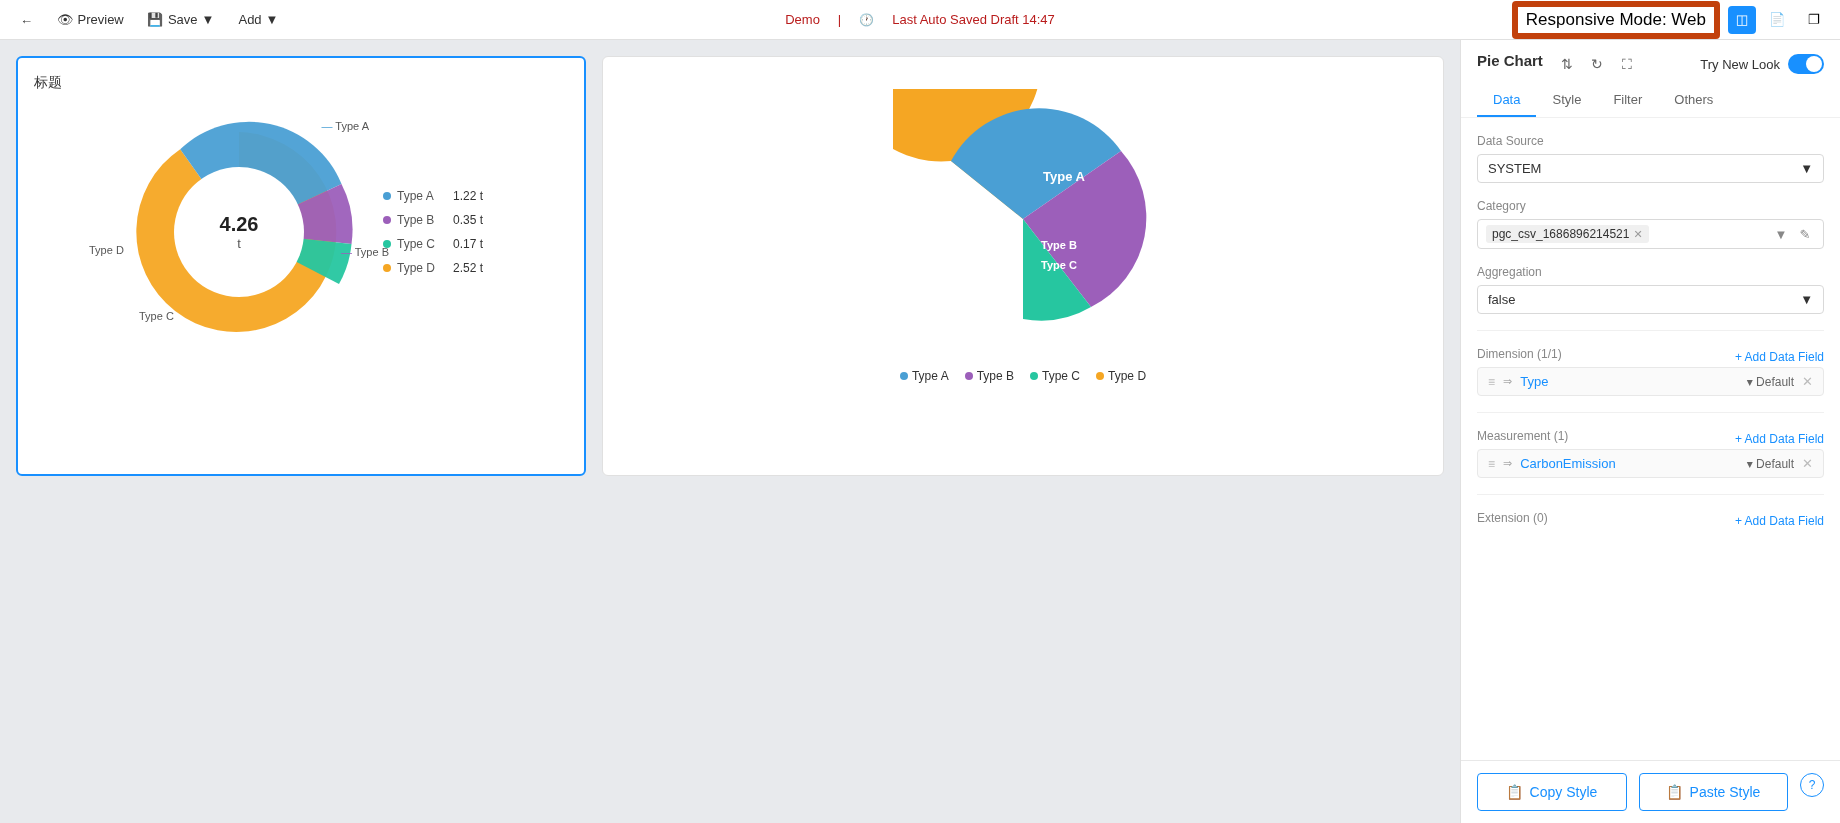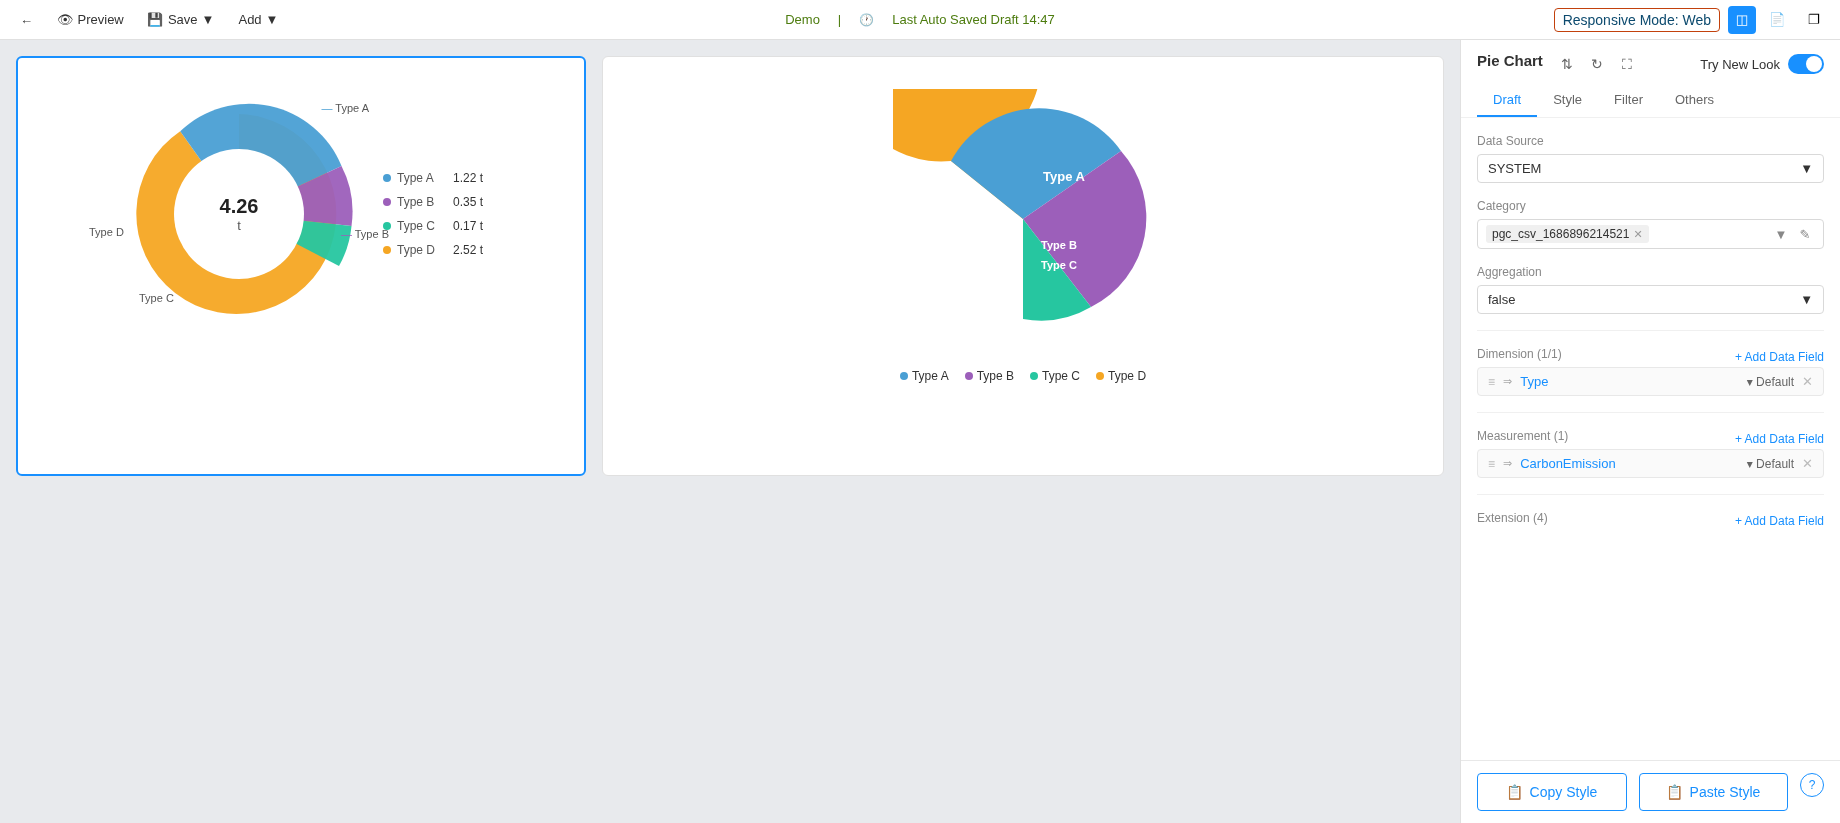--- a/index.html
+++ b/index.html
@@ -1,24 +1,24 @@
 <!DOCTYPE html>
 <html><head>
   <meta charset="utf-8">
   <style>
     * { box-sizing: border-box; margin: 0; padding: 0; }
     body { font-family: -apple-system, BlinkMacSystemFont, 'Segoe UI', sans-serif; background: #f0f2f5; font-size: 13px; color: #333; height: 823px; overflow: hidden; }
 
     
     .topbar { height: 40px; background: #fff; border-bottom: 1px solid #e0e0e0; display: flex; align-items: center; padding: 0 12px; gap: 16px; position: relative; }
     .topbar-left { display: flex; align-items: center; gap: 8px; }
-    .topbar-center { position: absolute; left: 50%; transform: translateX(-50%); display: flex; align-items: center; gap: 18px; color: #4d7c0f; font-size: 13px; }
+    .topbar-center { position: absolute; left: 50%; transform: translateX(-50%); display: flex; align-items: center; gap: 18px; color: #b91c1c; font-size: 13px; }
     .topbar-right { margin-left: auto; display: flex; align-items: center; gap: 8px; }
     .btn-icon { background: none; border: none; cursor: pointer; display: flex; align-items: center; gap: 4px; font-size: 13px; color: #333; padding: 4px 8px; border-radius: 4px; }
-    .topbar-mode { font-size: 14px; color: #0c4a6e; border: 1px solid #c2410c; border-radius: 4px; padding: 3px 8px; }
+    .topbar-mode { font-size: 17px; color: #000000; border: 6px solid #c2410c; border-radius: 4px; padding: 3px 8px; }
     .topbar-icon-btn { width: 28px; height: 28px; display: flex; align-items: center; justify-content: center; border-radius: 4px; cursor: pointer; border: none; background: none; }
     .topbar-icon-btn.active { background: #1890ff; color: #fff; }
 
     
     .main { display: flex; height: calc(823px - 40px); }
 
     
     .canvas { flex: 1; padding: 16px; overflow: auto; background: #e8eaed; }
     .canvas-inner { display: flex; gap: 16px; }
 
@@ -115,20 +115,21 @@
     <button class="topbar-icon-btn">❐</button>
   </div>
 </div>
 
 <div class="main">
 
   <div class="canvas">
     <div class="canvas-inner">
 
       <div class="chart-card">
+        <div class="chart-title">标题</div>
         <div class="donut-container">
 
           <div class="donut-svg-wrap">
             <svg width="240" height="240" viewBox="0 0 240 240">
 
               <path d="M120,120 L120,20 A100,100 0 1,1 61.2,37.2 Z" fill="#f5a623" opacity="0.95"></path>
 
               <path d="M120,120 L61.2,37.2 A100,100 0 0,1 222.5,72.0 Z" fill="#4a9fd4" opacity="0.95"></path>
 
               <path d="M120,120 L222.5,72.0 A100,100 0 0,1 232.5,132.0 Z" fill="#9c5fba" opacity="0.95"></path>
@@ -239,21 +240,21 @@
           <button class="panel-icon-btn" title="Image">⛶</button>
         </div>
         <div class="try-new-look">
           <span>Try New Look</span>
           <div class="toggle">
             <div class="toggle-knob"></div>
           </div>
         </div>
       </div>
       <div class="panel-tabs">
-        <div class="panel-tab active">Draft</div>
+        <div class="panel-tab active">Data</div>
         <div class="panel-tab">Style</div>
         <div class="panel-tab">Filter</div>
         <div class="panel-tab">Others</div>
       </div>
     </div>
 
     <div class="panel-content">
 
       <div>
         <div class="field-label">Data Source</div>
@@ -314,21 +315,21 @@
           <span class="field-row-name">CarbonEmission</span>
           <span class="field-row-default">▾ Default</span>
           <span class="field-row-close">✕</span>
         </div>
       </div>
 
       <hr class="section-divider">
 
       <div>
         <div class="section-header">
-          <span class="field-label">Extension (4)</span>
+          <span class="field-label">Extension (0)</span>
           <span class="add-field-btn">+ Add Data Field</span>
         </div>
       </div>
 
     </div>
 
     <div class="panel-footer">
       <button class="footer-btn">
         <span>📋</span>
         <span>Copy Style</span>

